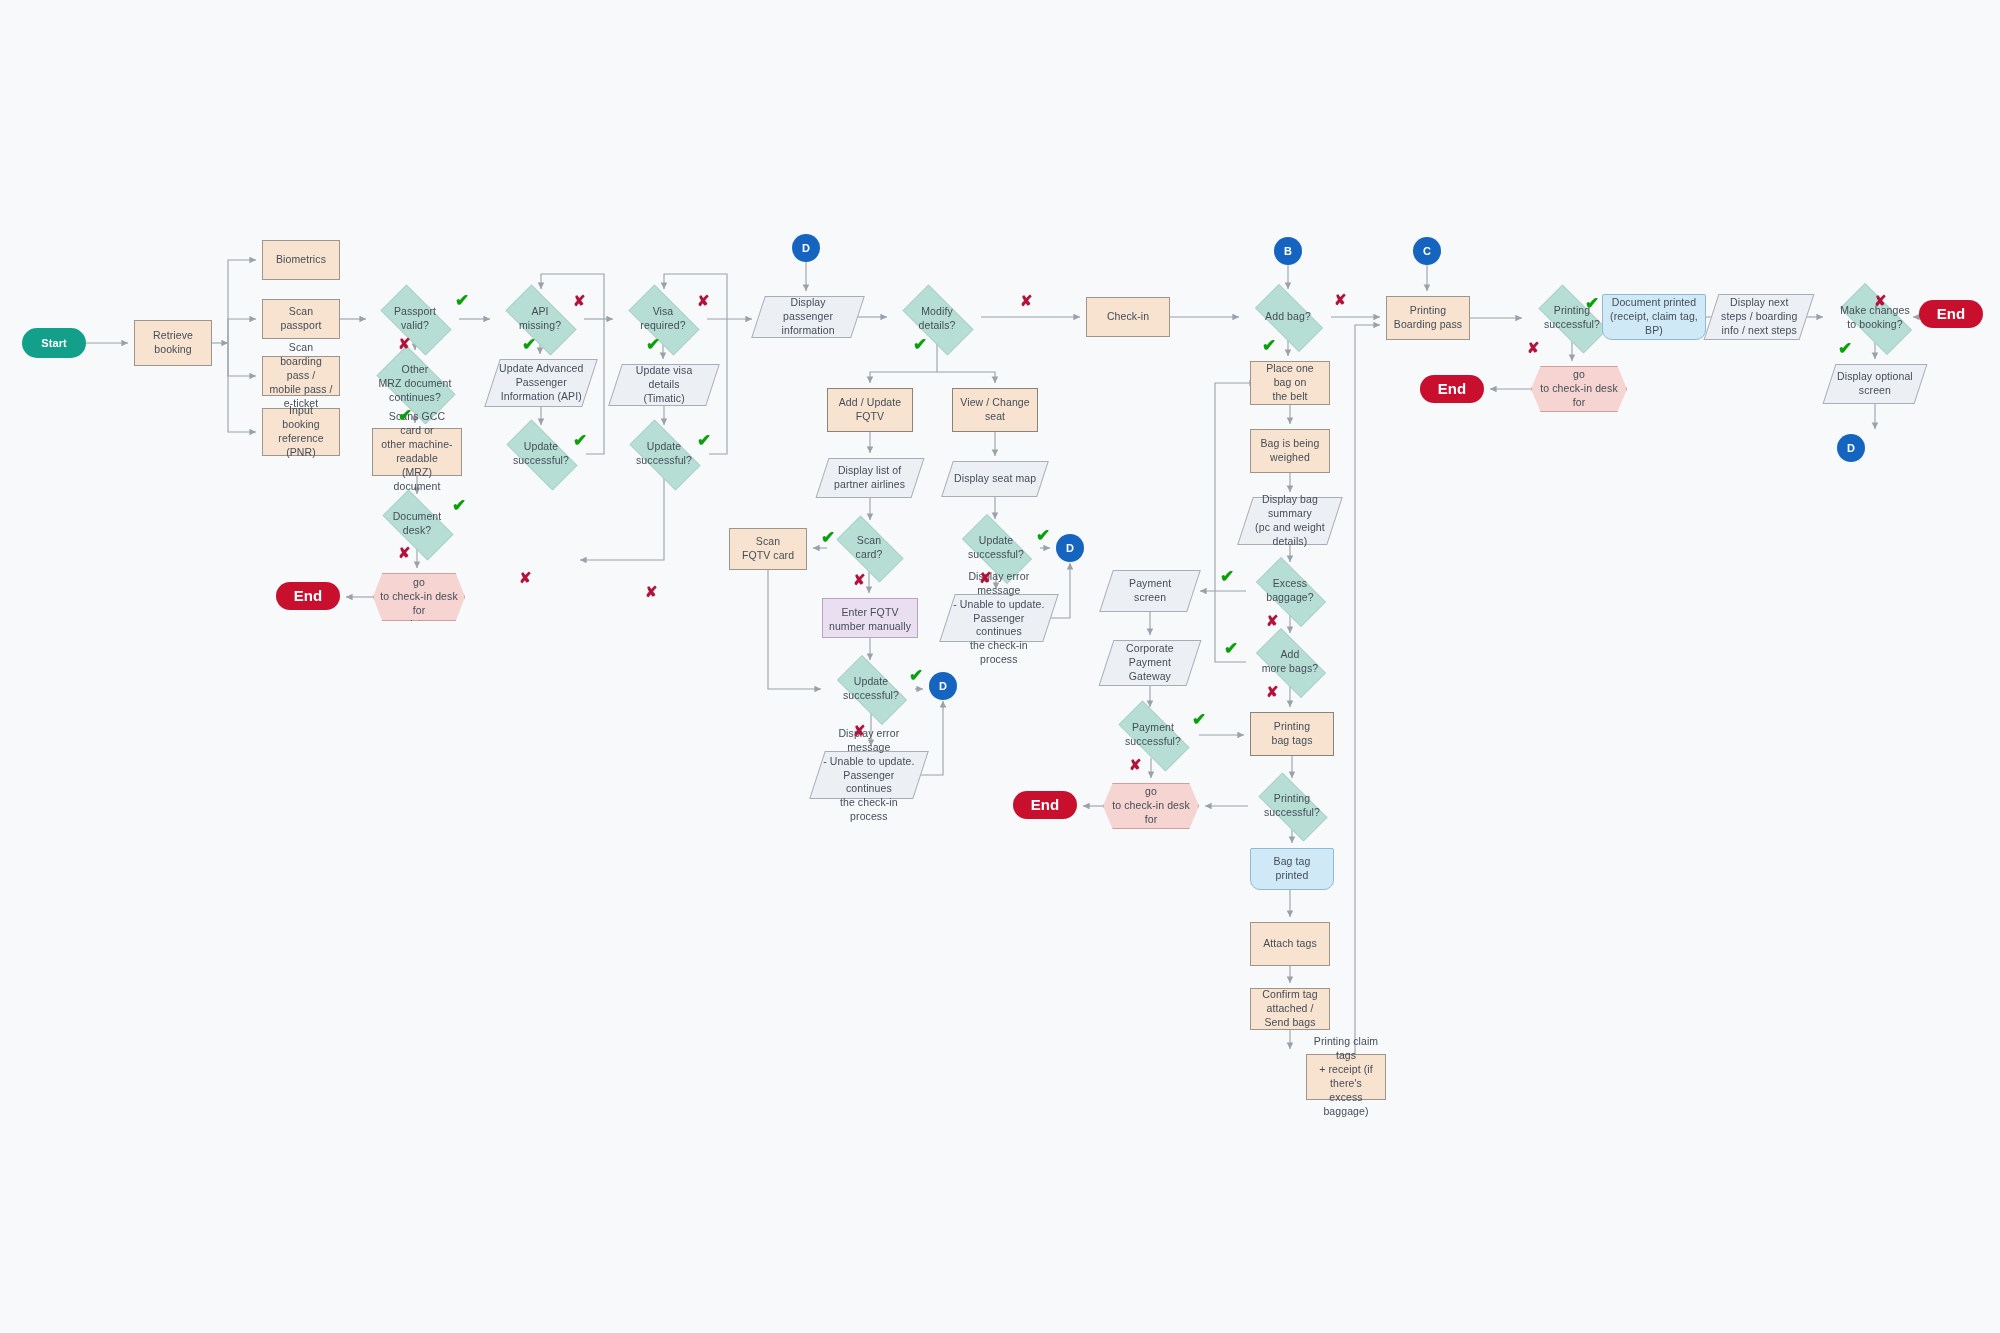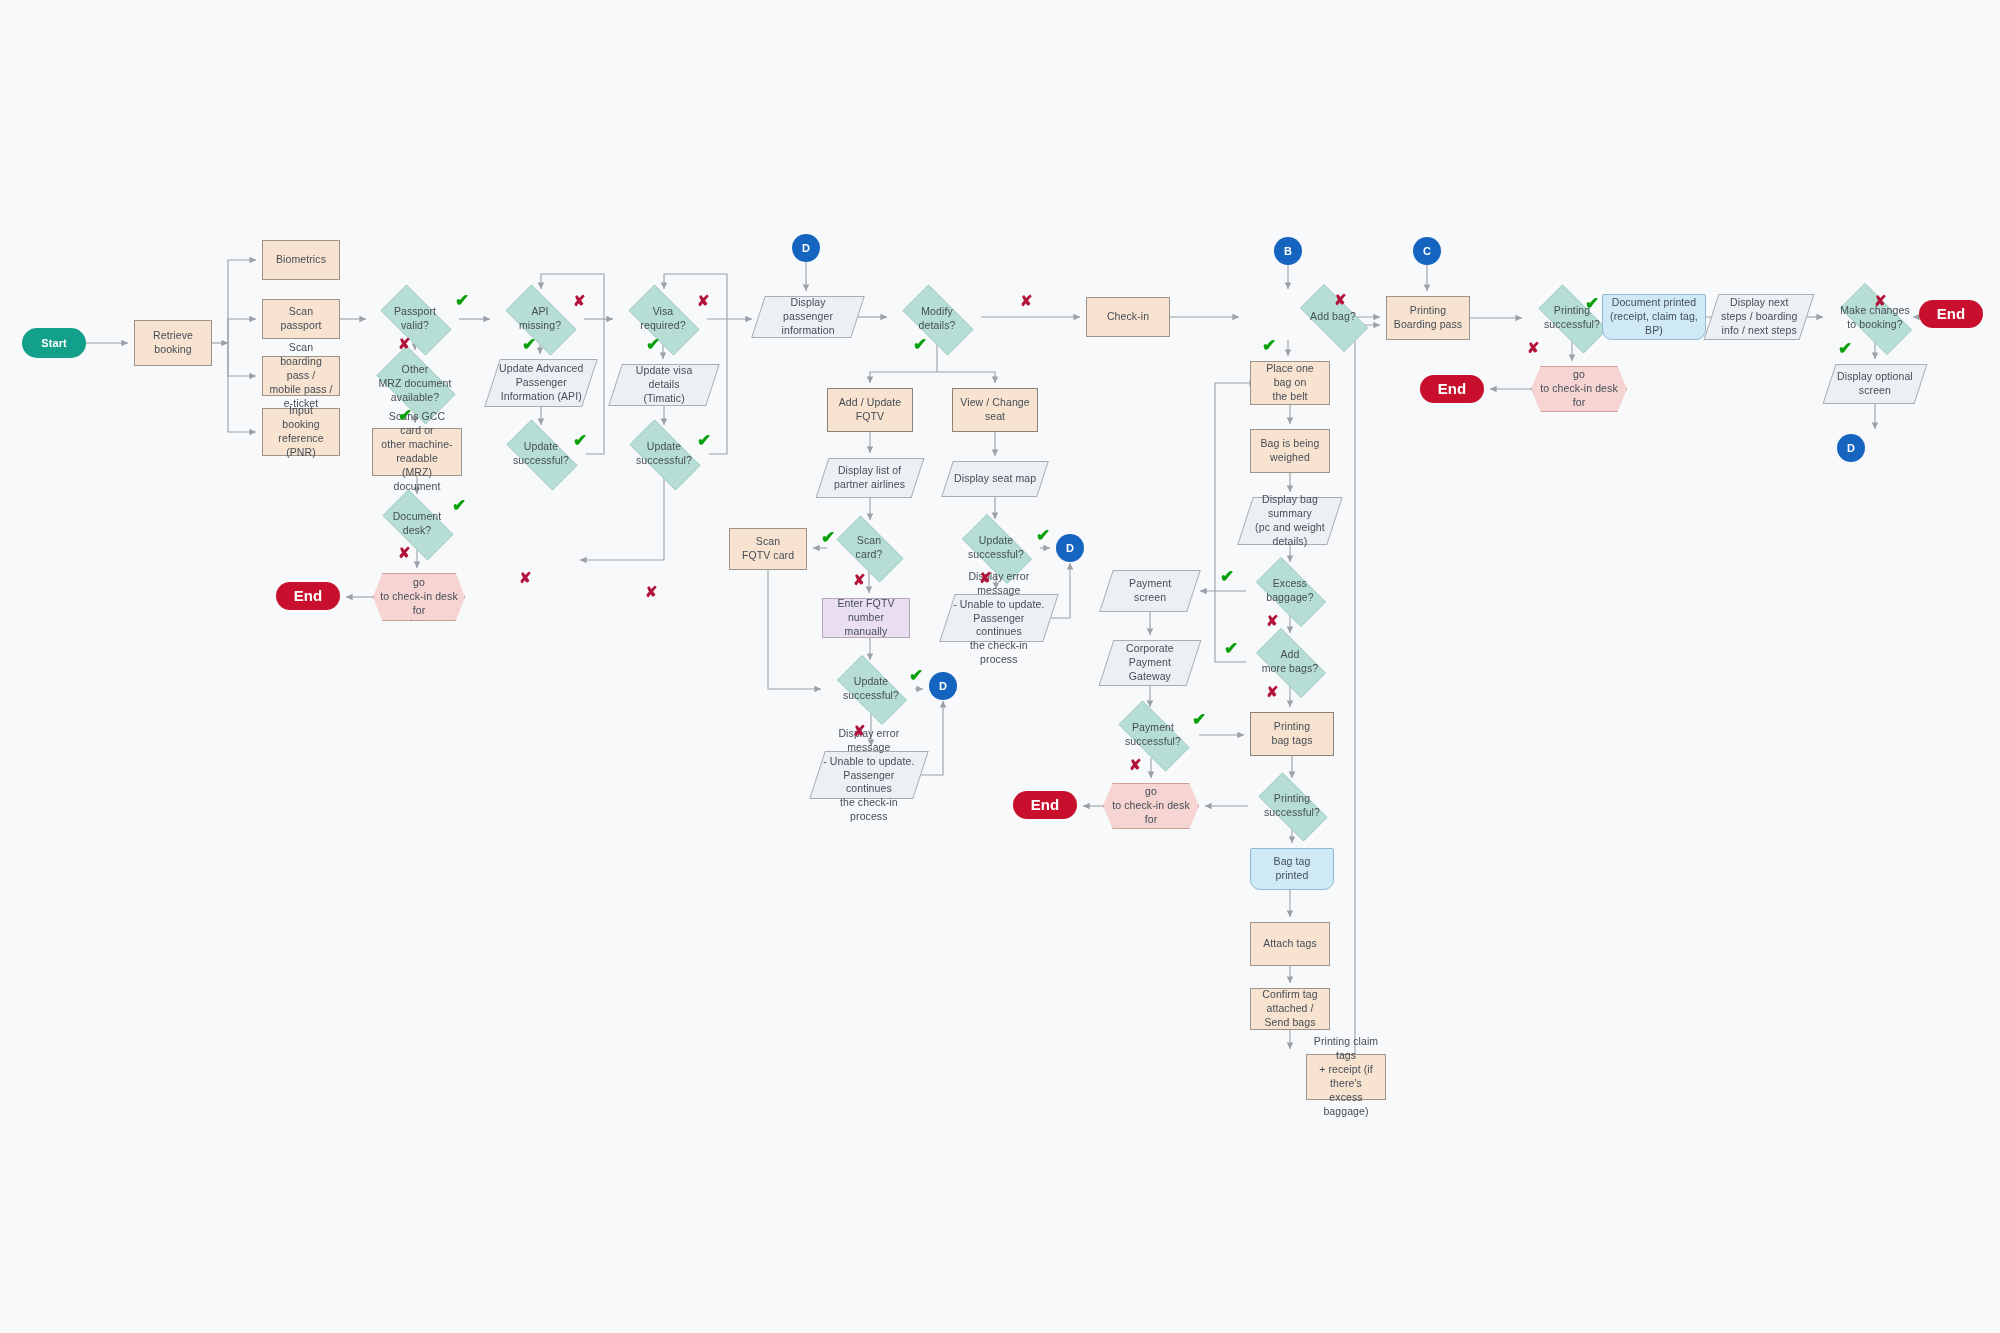--- a/index.html
+++ b/index.html
@@ -258,21 +258,21 @@
     </div>
     <div class="node decision" style="left: 371px; top: 294px; width: 88px; height: 50px;">
       <div class="dia"></div>
       <span class="lbl">Passport
 valid?</span>
     </div>
     <div class="node decision" style="left: 367px; top: 355px; width: 96px; height: 58px;">
       <div class="dia"></div>
       <span class="lbl">Other
 MRZ document
-available?</span>
+continues?</span>
     </div>
     <div class="node process" style="left: 372px; top: 428px; width: 90px; height: 48px;">
       <span class="lbl">Scans GCC card or
 other machine-readable
 (MRZ) document</span>
     </div>
     <div class="node decision" style="left: 373px; top: 499px; width: 88px; height: 50px;">
       <div class="dia"></div>
       <span class="lbl">Document
 desk?</span>
@@ -336,21 +336,21 @@
     </div>
     <div class="node decision" style="left: 827px; top: 525px; width: 84px; height: 46px;">
       <div class="dia"></div>
       <span class="lbl">Scan
 card?</span>
     </div>
     <div class="node process" style="left: 729px; top: 528px; width: 78px; height: 42px;">
       <span class="lbl">Scan
 FQTV card</span>
     </div>
-    <div class="node data-purple" style="left: 822px; top: 598px; width: 88px; height: 40px;">
+    <div class="node data-purple" style="left: 822px; top: 598px; width: 96px; height: 40px; align-items: flex-end;">
       <span class="lbl">Enter FQTV
 number manually</span>
     </div>
     <div class="node decision" style="left: 827px; top: 665px; width: 88px; height: 48px;">
       <div class="dia"></div>
       <span class="lbl">Update
 successful?</span>
     </div>
     <div class="node connector" style="left: 929px; top: 672px; width: 28px; height: 28px;">
       <span class="lbl">D</span>
@@ -381,21 +381,21 @@
 - Unable to update.
 Passenger continues
 the check-in process</span>
     </div>
     <div class="node process" style="left: 1086px; top: 297px; width: 84px; height: 40px;">
       <span class="lbl">Check-in</span>
     </div>
     <div class="node connector" style="left: 1274px; top: 237px; width: 28px; height: 28px;">
       <span class="lbl">B</span>
     </div>
-    <div class="node decision" style="left: 1290px; top: 294px; width: 86px; height: 46px;">
+    <div class="node decision" style="left: 1245px; top: 294px; width: 86px; height: 46px;">
       <div class="dia"></div>
       <span class="lbl">Add bag?</span>
     </div>
     <div class="node process" style="left: 1250px; top: 361px; width: 80px; height: 44px;">
       <span class="lbl">Place one bag on
 the belt</span>
     </div>
     <div class="node process" style="left: 1250px; top: 429px; width: 80px; height: 44px;">
       <span class="lbl">Bag is being
 weighed</span>

